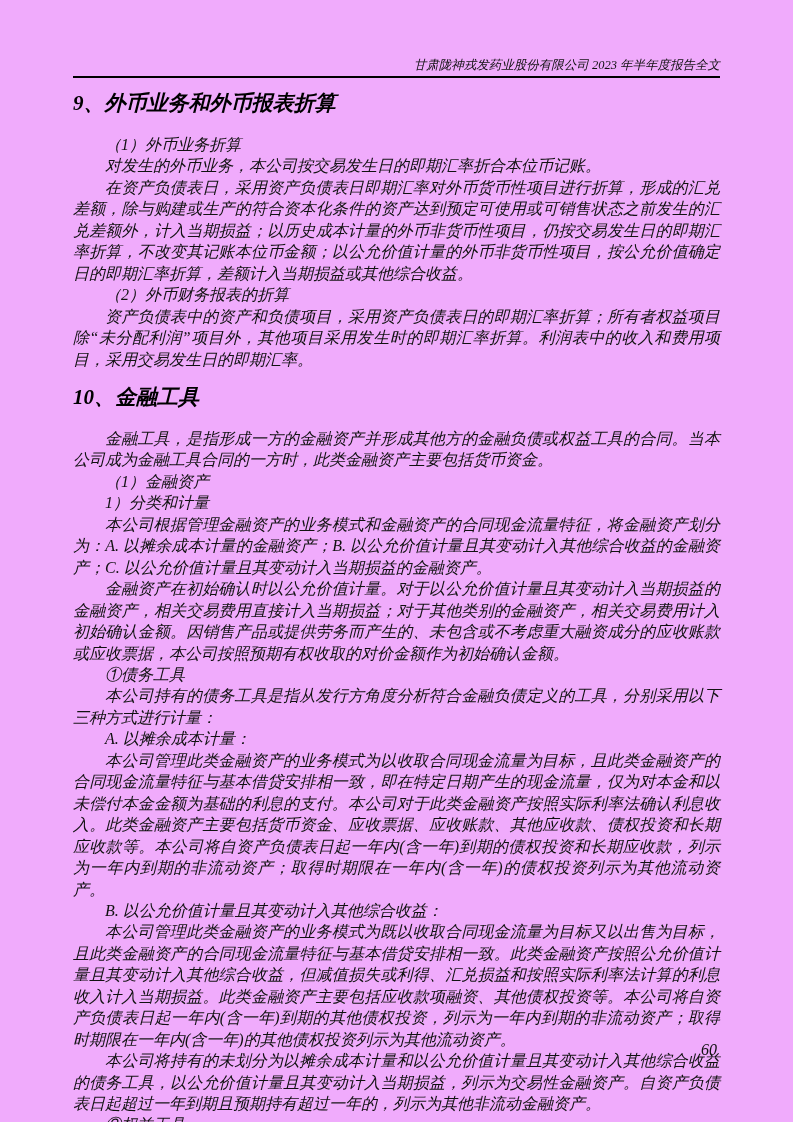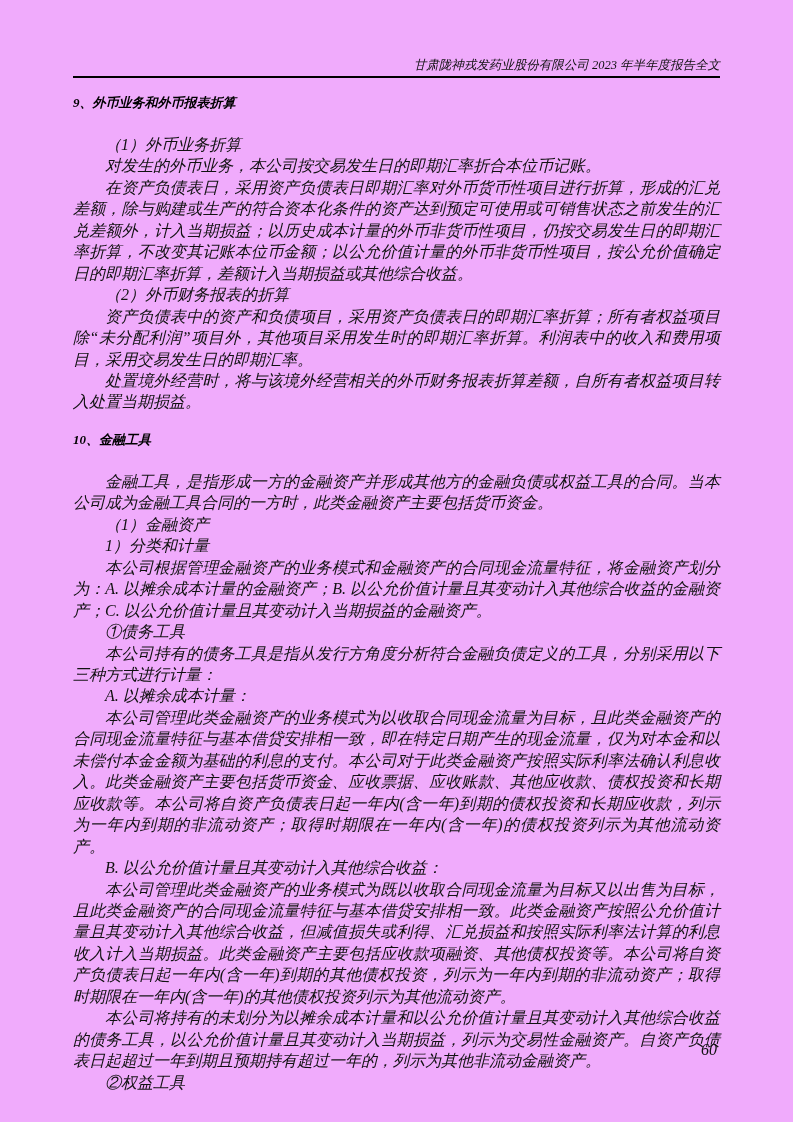--- a/index.html
+++ b/index.html
@@ -28,21 +28,21 @@
     color: #111;
     white-space: nowrap;
   }
   .content {
     position: absolute;
     left: 73px;
     top: 92px;
     width: 647px;
   }
   .section-heading {
-    font-size: 13px;
+    font-size: 21px;
     font-weight: bold;
     line-height: 22px;
     margin: 0 0 20px 0;
     color: #000;
   }
   .section-heading.second {
     margin-top: 16px;
   }
   .para {
     font-size: 16px;
@@ -71,28 +71,28 @@
 
   <div class="content">
 
     <h1 class="section-heading">9、外币业务和外币报表折算</h1>
 
     <p class="para">（1）外币业务折算</p>
     <p class="para">对发生的外币业务，本公司按交易发生日的即期汇率折合本位币记账。</p>
     <p class="para">在资产负债表日，采用资产负债表日即期汇率对外币货币性项目进行折算，形成的汇兑差额，除与购建或生产的符合资本化条件的资产达到预定可使用或可销售状态之前发生的汇兑差额外，计入当期损益；以历史成本计量的外币非货币性项目，仍按交易发生日的即期汇率折算，不改变其记账本位币金额；以公允价值计量的外币非货币性项目，按公允价值确定日的即期汇率折算，差额计入当期损益或其他综合收益。</p>
     <p class="para">（2）外币财务报表的折算</p>
     <p class="para">资产负债表中的资产和负债项目，采用资产负债表日的即期汇率折算；所有者权益项目除“未分配利润”项目外，其他项目采用发生时的即期汇率折算。利润表中的收入和费用项目，采用交易发生日的即期汇率。</p>
-    <p class="para">处置境外经营时，将与该境外经营相关的外币财务报表折算差额，自所有者权益项目转入处置当期损益。</p>
 
     <h1 class="section-heading second">10、金融工具</h1>
 
     <p class="para">金融工具，是指形成一方的金融资产并形成其他方的金融负债或权益工具的合同。当本公司成为金融工具合同的一方时，此类金融资产主要包括货币资金。</p>
     <p class="para">（1）金融资产</p>
     <p class="para">1）分类和计量</p>
     <p class="para">本公司根据管理金融资产的业务模式和金融资产的合同现金流量特征，将金融资产划分为：A. 以摊余成本计量的金融资产；B. 以公允价值计量且其变动计入其他综合收益的金融资产；C. 以公允价值计量且其变动计入当期损益的金融资产。</p>
+    <p class="para">金融资产在初始确认时以公允价值计量。对于以公允价值计量且其变动计入当期损益的金融资产，相关交易费用直接计入当期损益；对于其他类别的金融资产，相关交易费用计入初始确认金额。因销售产品或提供劳务而产生的、未包含或不考虑重大融资成分的应收账款或应收票据，本公司按照预期有权收取的对价金额作为初始确认金额。</p>
     <p class="para">①债务工具</p>
     <p class="para">本公司持有的债务工具是指从发行方角度分析符合金融负债定义的工具，分别采用以下三种方式进行计量：</p>
     <p class="para">A. 以摊余成本计量：</p>
     <p class="para">本公司管理此类金融资产的业务模式为以收取合同现金流量为目标，且此类金融资产的合同现金流量特征与基本借贷安排相一致，即在特定日期产生的现金流量，仅为对本金和以未偿付本金金额为基础的利息的支付。本公司对于此类金融资产按照实际利率法确认利息收入。此类金融资产主要包括货币资金、应收票据、应收账款、其他应收款、债权投资和长期应收款等。本公司将自资产负债表日起一年内(含一年)到期的债权投资和长期应收款，列示为一年内到期的非流动资产；取得时期限在一年内(含一年)的债权投资列示为其他流动资产。</p>
     <p class="para">B. 以公允价值计量且其变动计入其他综合收益：</p>
     <p class="para">本公司管理此类金融资产的业务模式为既以收取合同现金流量为目标又以出售为目标，且此类金融资产的合同现金流量特征与基本借贷安排相一致。此类金融资产按照公允价值计量且其变动计入其他综合收益，但减值损失或利得、汇兑损益和按照实际利率法计算的利息收入计入当期损益。此类金融资产主要包括应收款项融资、其他债权投资等。本公司将自资产负债表日起一年内(含一年)到期的其他债权投资，列示为一年内到期的非流动资产；取得时期限在一年内(含一年)的其他债权投资列示为其他流动资产。</p>
     <p class="para">本公司将持有的未划分为以摊余成本计量和以公允价值计量且其变动计入其他综合收益的债务工具，以公允价值计量且其变动计入当期损益，列示为交易性金融资产。自资产负债表日起超过一年到期且预期持有超过一年的，列示为其他非流动金融资产。</p>
     <p class="para">②权益工具</p>
 
   </div>

